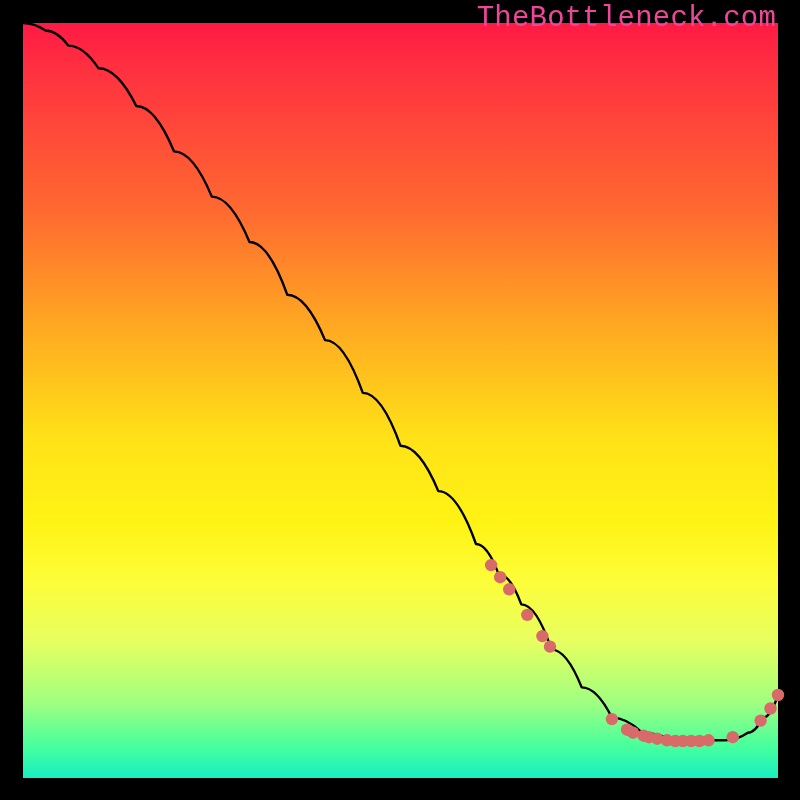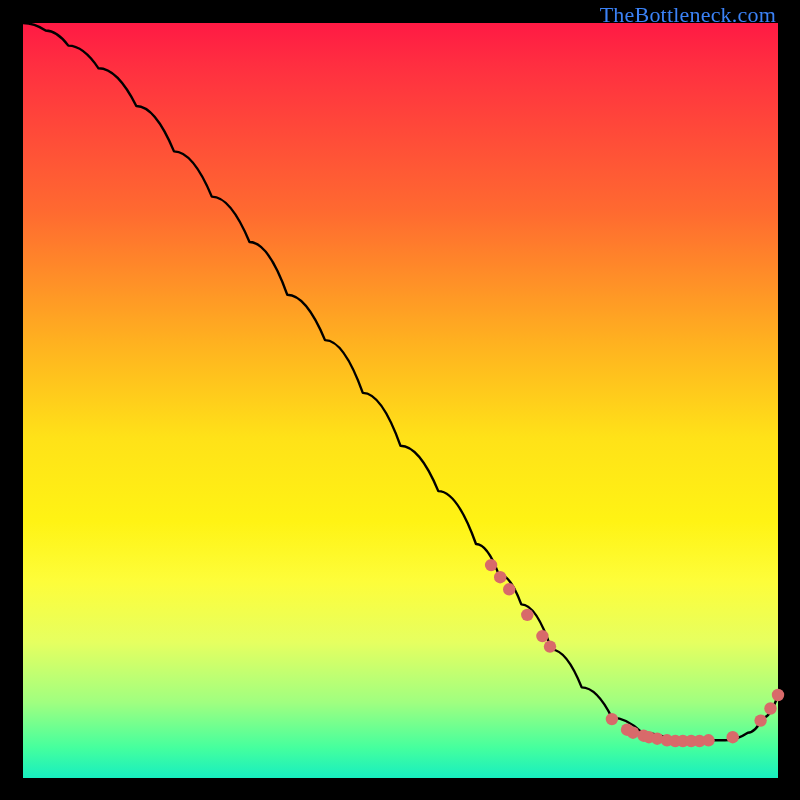--- a/index.html
+++ b/index.html
@@ -20,23 +20,23 @@
       #fdfd3a 74%,
       #e6ff60 82%,
       #a0ff80 90%,
       #45ff9e 96%,
       #17eec0 100%);
   }
   .watermark {
     position: absolute;
     top: 2px;
     right: 24px;
-    font-family: Liberation Serif, serif;
-    font-size: 22px;
-    color: #3b82f6;
+    font-family: Liberation Mono, monospace;
+    font-size: 29px;
+    color: #ec4899;
     letter-spacing: 0.2px;
   }
   svg.plot {
     position: absolute;
     left: 23px;
     top: 23px;
     width: 755px;
     height: 755px;
     overflow: visible;
   }

